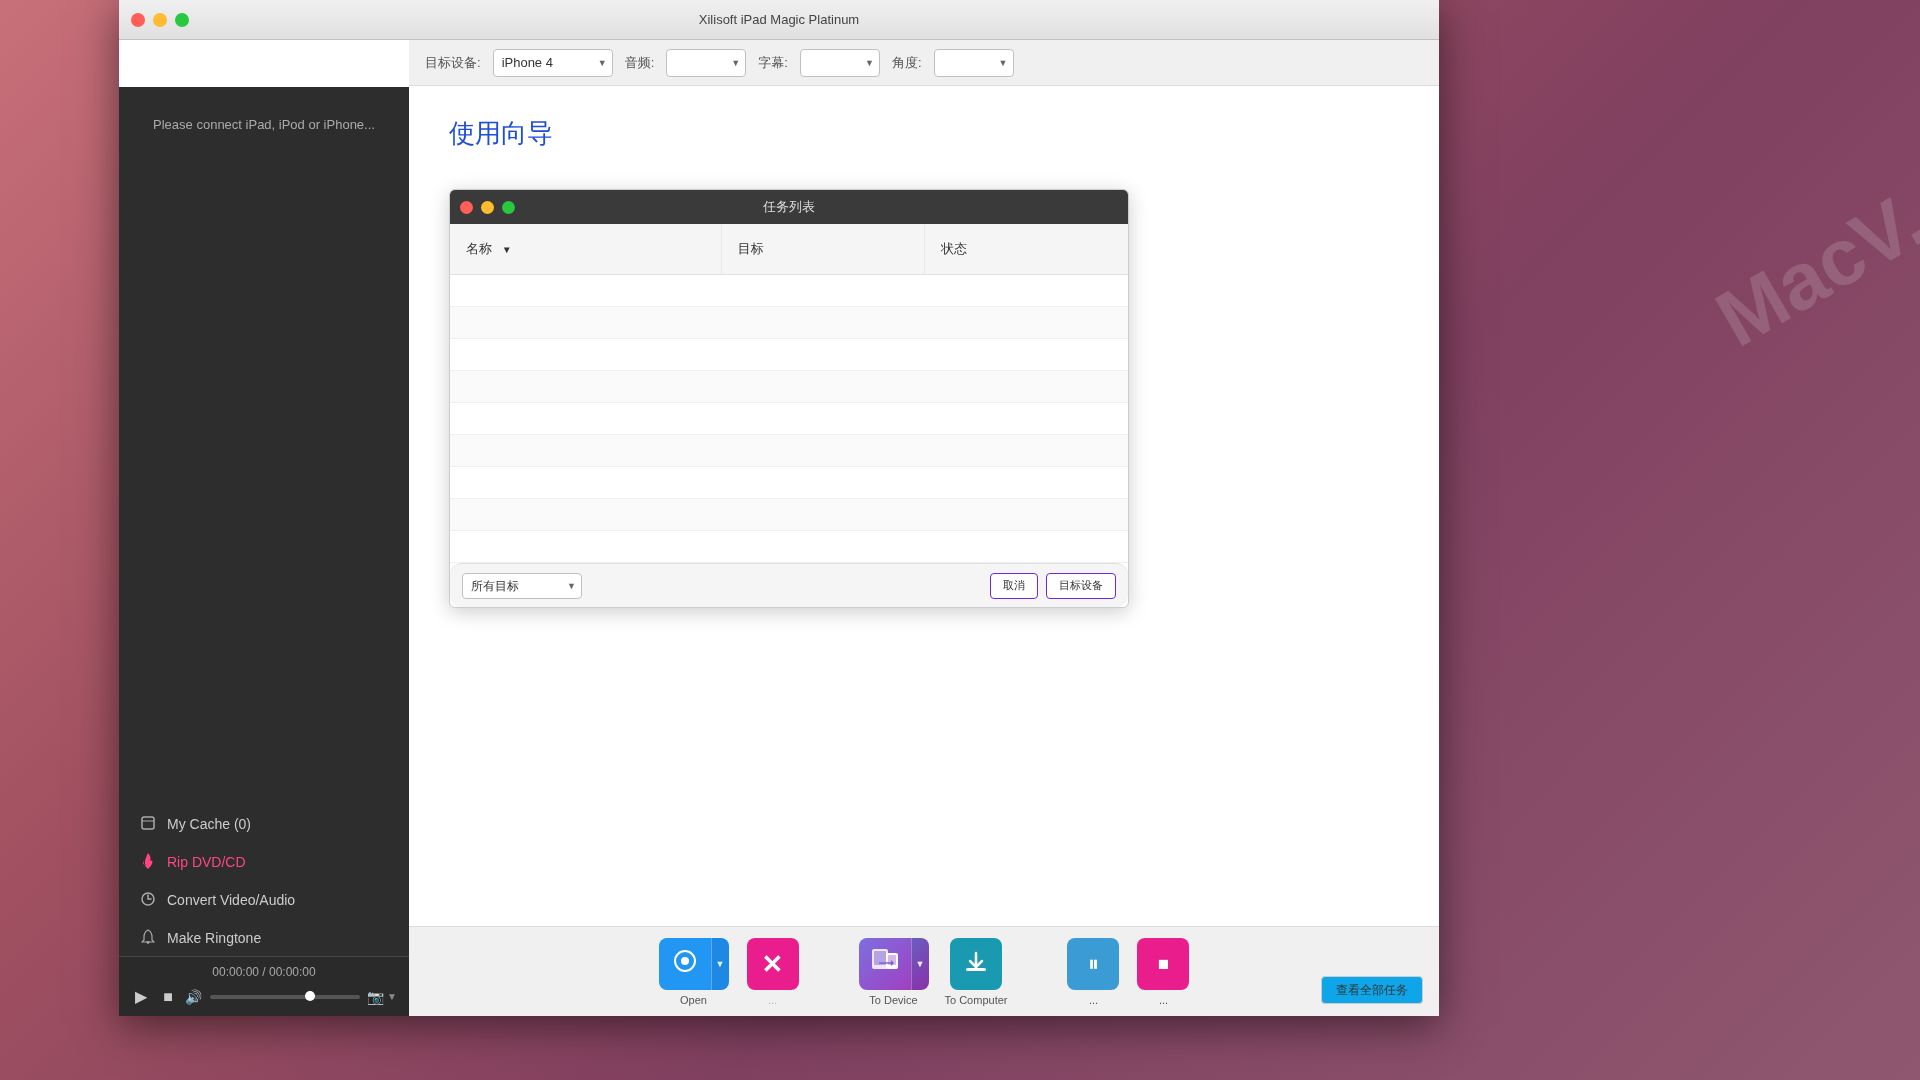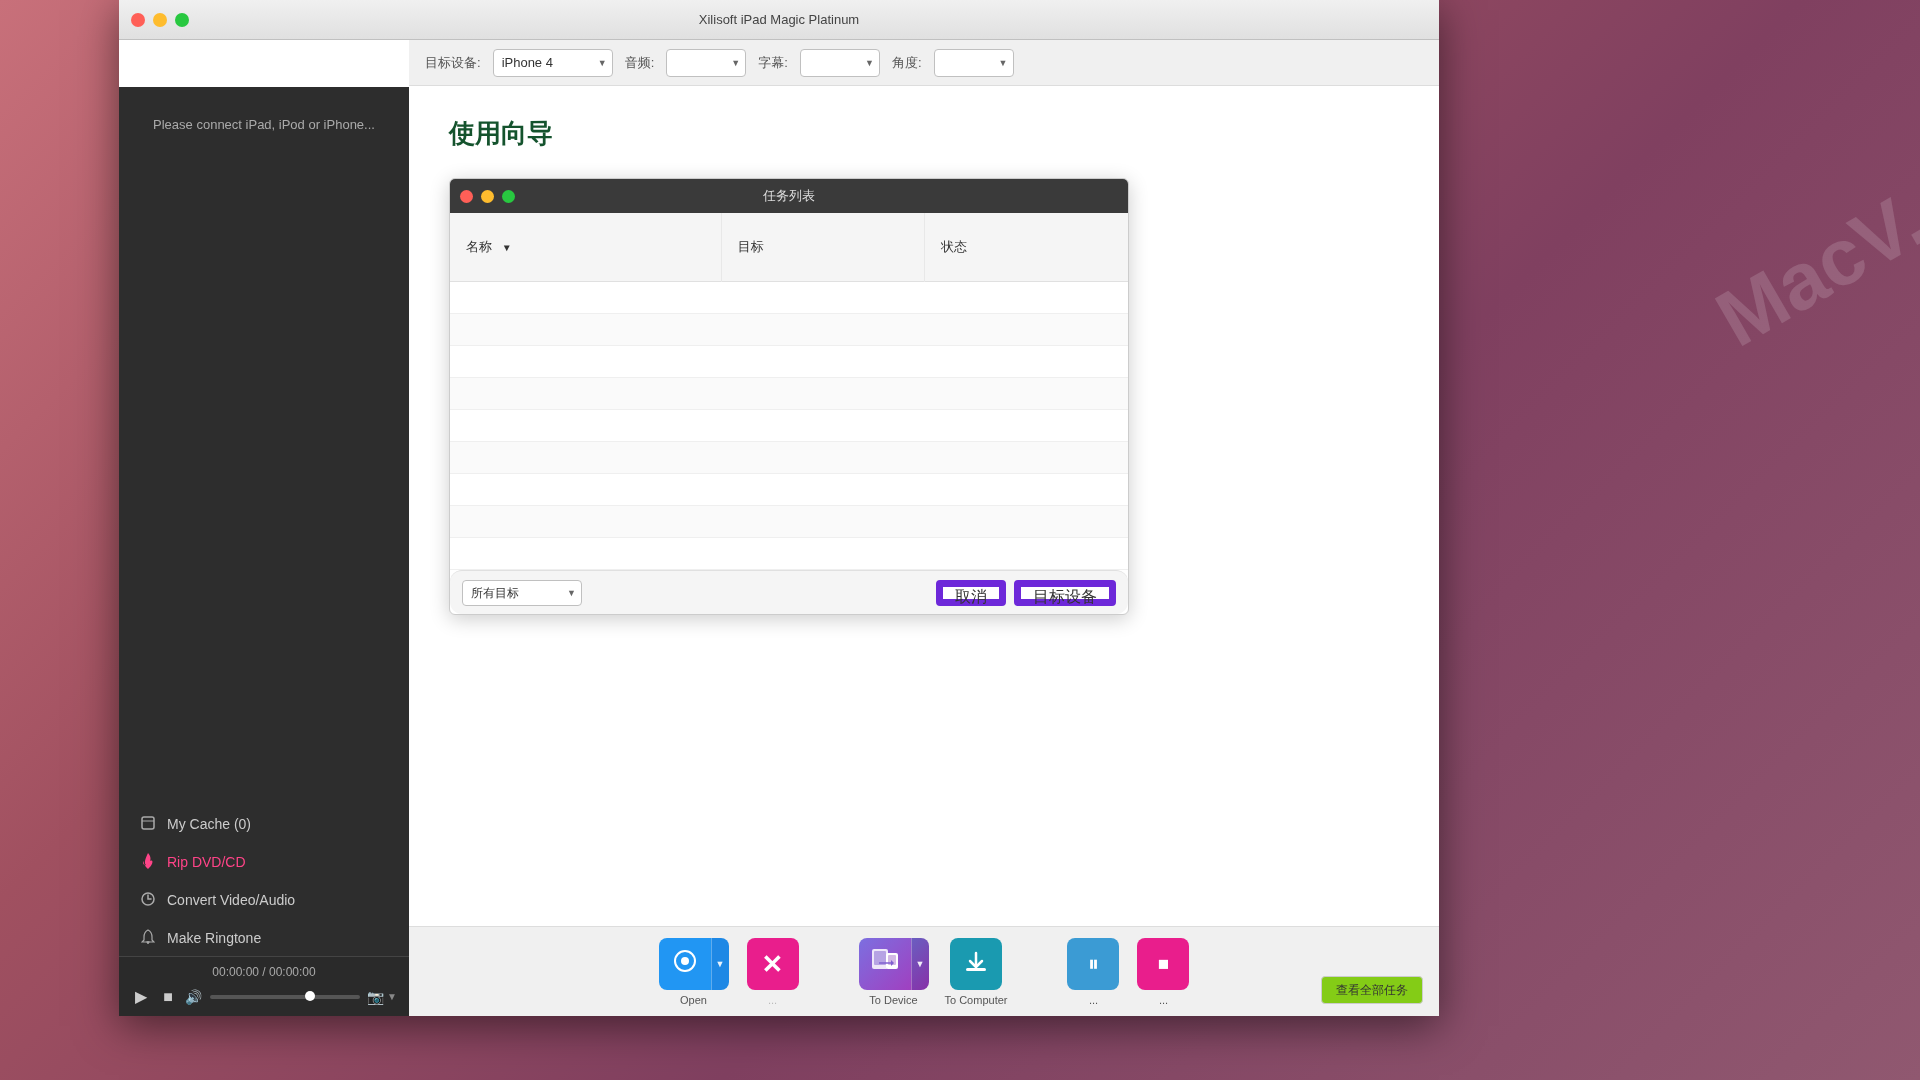--- a/index.html
+++ b/index.html
@@ -252,23 +252,23 @@
 
     
     .page-area {
       flex: 1;
       background: #fff;
       padding: 30px 40px;
       overflow: auto;
     }
     .page-title {
       font-size: 26px;
-      font-weight: 700;
-      color: #14532d;
-      margin-bottom: 27px;
+      font-weight: 400;
+      color: #1d4ed8;
+      margin-bottom: 38px;
     }
 
     
     .task-window {
       width: 680px;
       background: #fff;
       border: 1px solid #ccc;
       border-radius: 6px;
       overflow: hidden;
       box-shadow: 0 4px 20px rgba(0,0,0,0.2);
@@ -303,21 +303,21 @@
     
     .task-table {
       width: 100%;
       border-collapse: collapse;
     }
     .task-table thead tr {
       background: #f5f5f5;
       border-bottom: 1px solid #e0e0e0;
     }
     .task-table th {
-      padding: 25px 16px;
+      padding: 16px 16px;
       font-size: 13px;
       font-weight: 500;
       color: #333;
       text-align: left;
       border-right: 1px solid #e8e8e8;
       font-family: Liberation Mono, monospace;
     }
     .task-table th:last-child { border-right: none; }
     .task-table tbody tr {
       border-bottom: 1px solid #efefef;
@@ -364,24 +364,24 @@
       padding: 0 22px 0 8px;
       appearance: none;
       -webkit-appearance: none;
       min-width: 120px;
       cursor: pointer;
     }
     .footer-spacer { flex: 1; }
     .task-btn {
       height: 26px;
       padding: 0 12px;
-      border: 7px solid #6d28d9;
+      border: 1px solid #6d28d9;
       border-radius: 4px;
       background: #fff;
-      font-size: 16px;
+      font-size: 11px;
       color: #333;
       cursor: pointer;
     }
 
     
     .bottom-toolbar {
       height: 90px;
       background: #f0f0f0;
       border-top: 1px solid #ddd;
       display: flex;
@@ -439,21 +439,21 @@
     .btn-pink { background: #e91e8c; }
     .btn-blue-pause { background: #3b9bd4; }
     .btn-pink-stop { background: #e91e8c; }
 
     .view-all-tasks-btn {
       position: absolute;
       right: 16px;
       bottom: 12px;
       height: 28px;
       padding: 0 14px;
-      background: #84cc16;
+      background: #0ea5e9;
       border: 1px solid #ccc;
       border-radius: 4px;
       font-size: 12px;
       color: #333;
       cursor: pointer;
     }
 
     
     .sort-indicator {
       display: inline-block;

